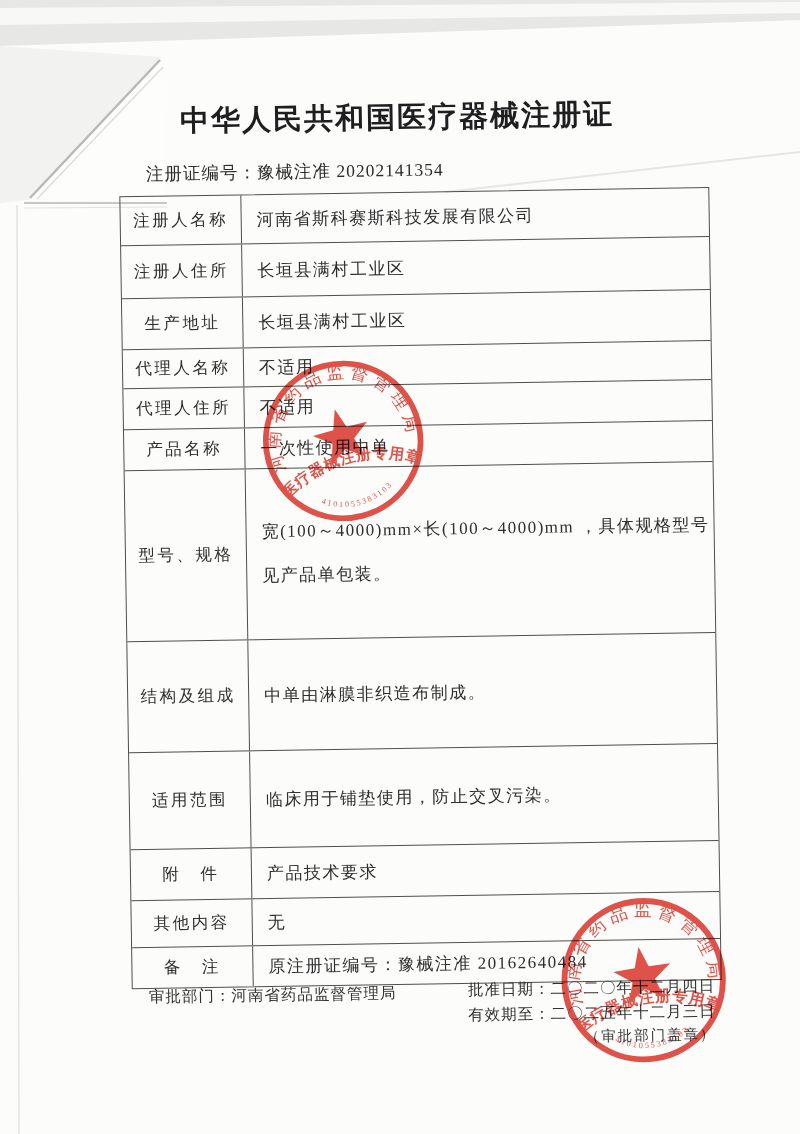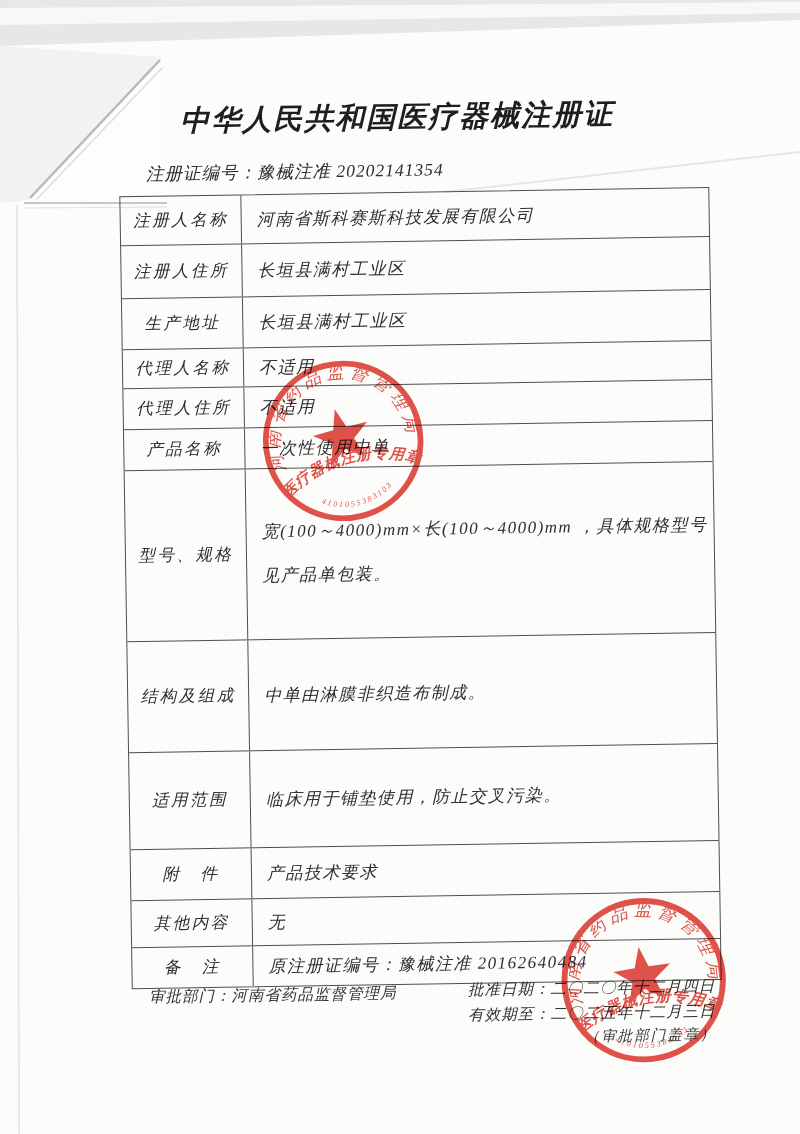--- a/index.html
+++ b/index.html
@@ -2,21 +2,21 @@
 <html><head>
 <meta charset="utf-8">
 <style>
   html,body{margin:0;padding:0;}
   body{
     width:800px;height:1134px;overflow:hidden;
     background:#fcfcfa;
     font-family:"Liberation Serif","DejaVu Serif",serif;
     color:#303030;
   }
-  .stage{position:relative;width:800px;height:828px;font-style:italic;}
+  .stage{position:relative;width:800px;height:828px;}
   .artifacts{position:absolute;left:0;top:0;z-index:1;pointer-events:none;}
   .paper-content{
     position:absolute;left:0;top:0;width:800px;height:1134px;z-index:2;
     transform:rotate(-0.9deg);transform-origin:400px 620px;
   }
   .doc-title{
     position:absolute;left:0;top:98px;width:810px;margin:0;
     text-align:center;font-size:29px;font-weight:bold;letter-spacing:2px;color:#1e1e20;
   }
   .cert-line{

